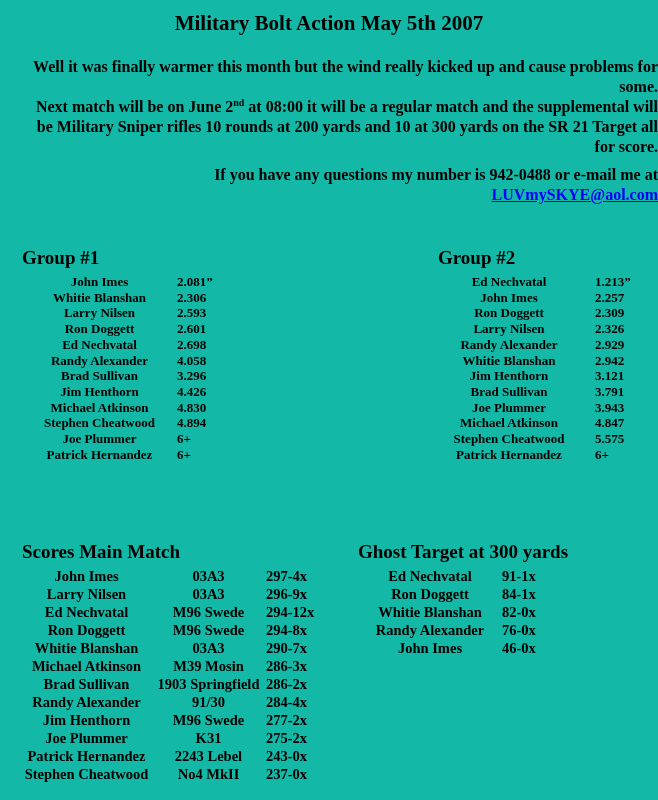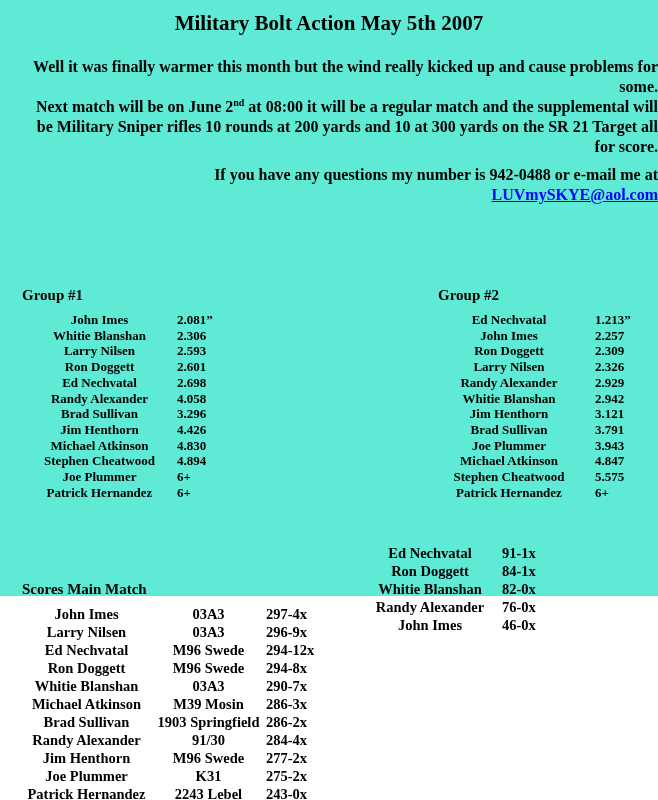--- a/index.html
+++ b/index.html
@@ -2,38 +2,38 @@
 <html><head>
 <meta charset="utf-8">
 <style>
   * { margin:0; padding:0; box-sizing:border-box; }
   html,body { background:#ffffff; }
   body {
     width:658px; height:800px; position:relative;
     font-family:"Liberation Serif","DejaVu Serif",serif;
     font-weight:bold; color:#000000; overflow:hidden;
   }
-  .page { position:relative; width:658px; height:596px; background:#5eead4; }
+  .page { position:relative; width:658px; height:800px; background:#14b8a6; }
 
   .title {
     position:absolute; top:11px; left:0; width:658px;
     text-align:center; font-size:21px; line-height:24px;
   }
 
   .intro {
     position:absolute; top:57px; left:21px; width:637px;
     font-size:16px; line-height:20px;text-align:right;
   }
   .intro p { white-space:pre-wrap; }
   .intro sup { font-size:10px; line-height:0; vertical-align:super; }
   .contact { margin-top:8px; }
   .email-line { margin-top:0; }
   a.email { color:#0000FF; text-decoration:underline; font-weight:bold; }
 
-  h2 { font-size:15px; line-height:23px; font-weight:bold;margin-top:38px; }
+  h2 { font-size:19px; line-height:23px; font-weight:bold; }
 
   .section { position:absolute; }
   .sec-group1 { left:22px;  top:246px; }
   .sec-group2 { left:423px; top:246px; }
   .sec-group2 h2 { padding-left:15px; }
   .sec-scores { left:22px;  top:540px; }
   .sec-ghost  { left:358px; top:540px; }
 
   .rows { margin-top:5px;text-align:center; }
   .row { display:flex; white-space:nowrap; }
@@ -266,20 +266,21 @@
 
         <div class="row">
           <span class="name">Stephen Cheatwood</span>
           <span class="rifle">No4 MkII</span>
           <span class="score">237-0x</span>
         </div>
       </div>
   </section>
 
   <section class="section sec-ghost">
+    <h2>Ghost Target at 300 yards</h2>
     <div class="rows">
 
         <div class="row">
           <span class="name">Ed Nechvatal</span>
           <span class="score">91-1x</span>
         </div>
 
         <div class="row">
           <span class="name">Ron Doggett</span>
           <span class="score">84-1x</span>

